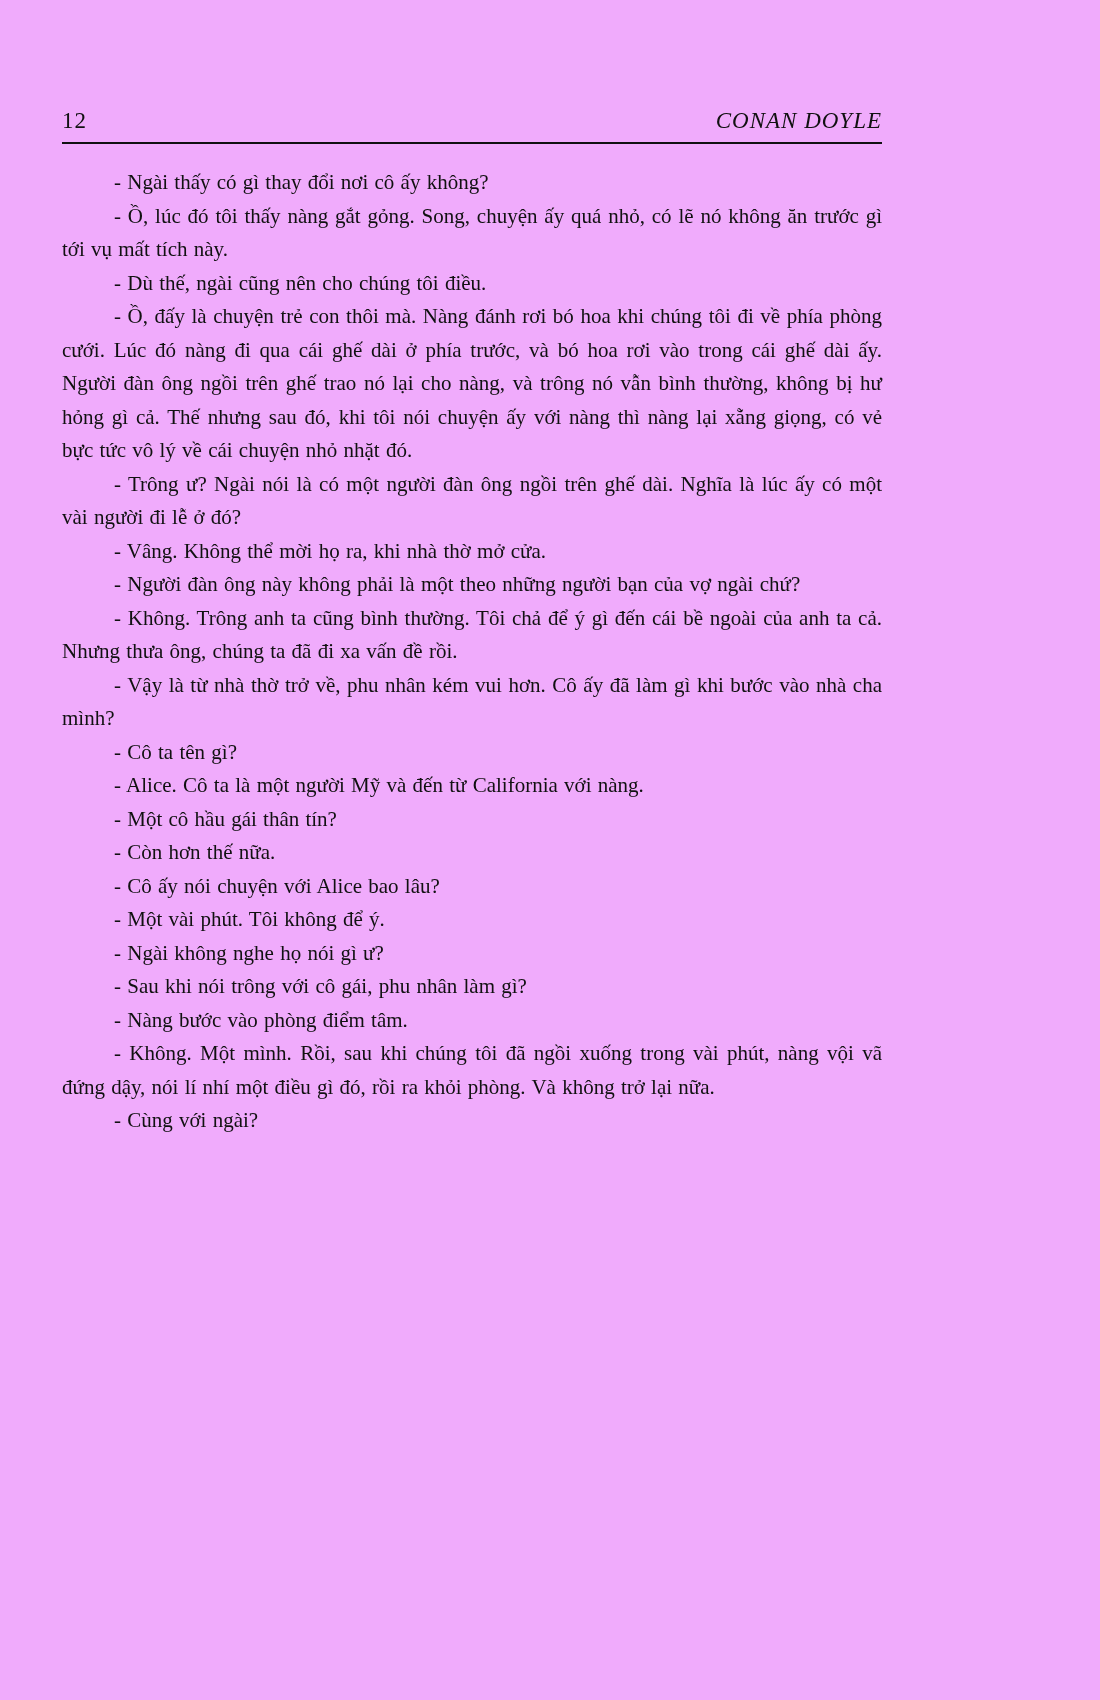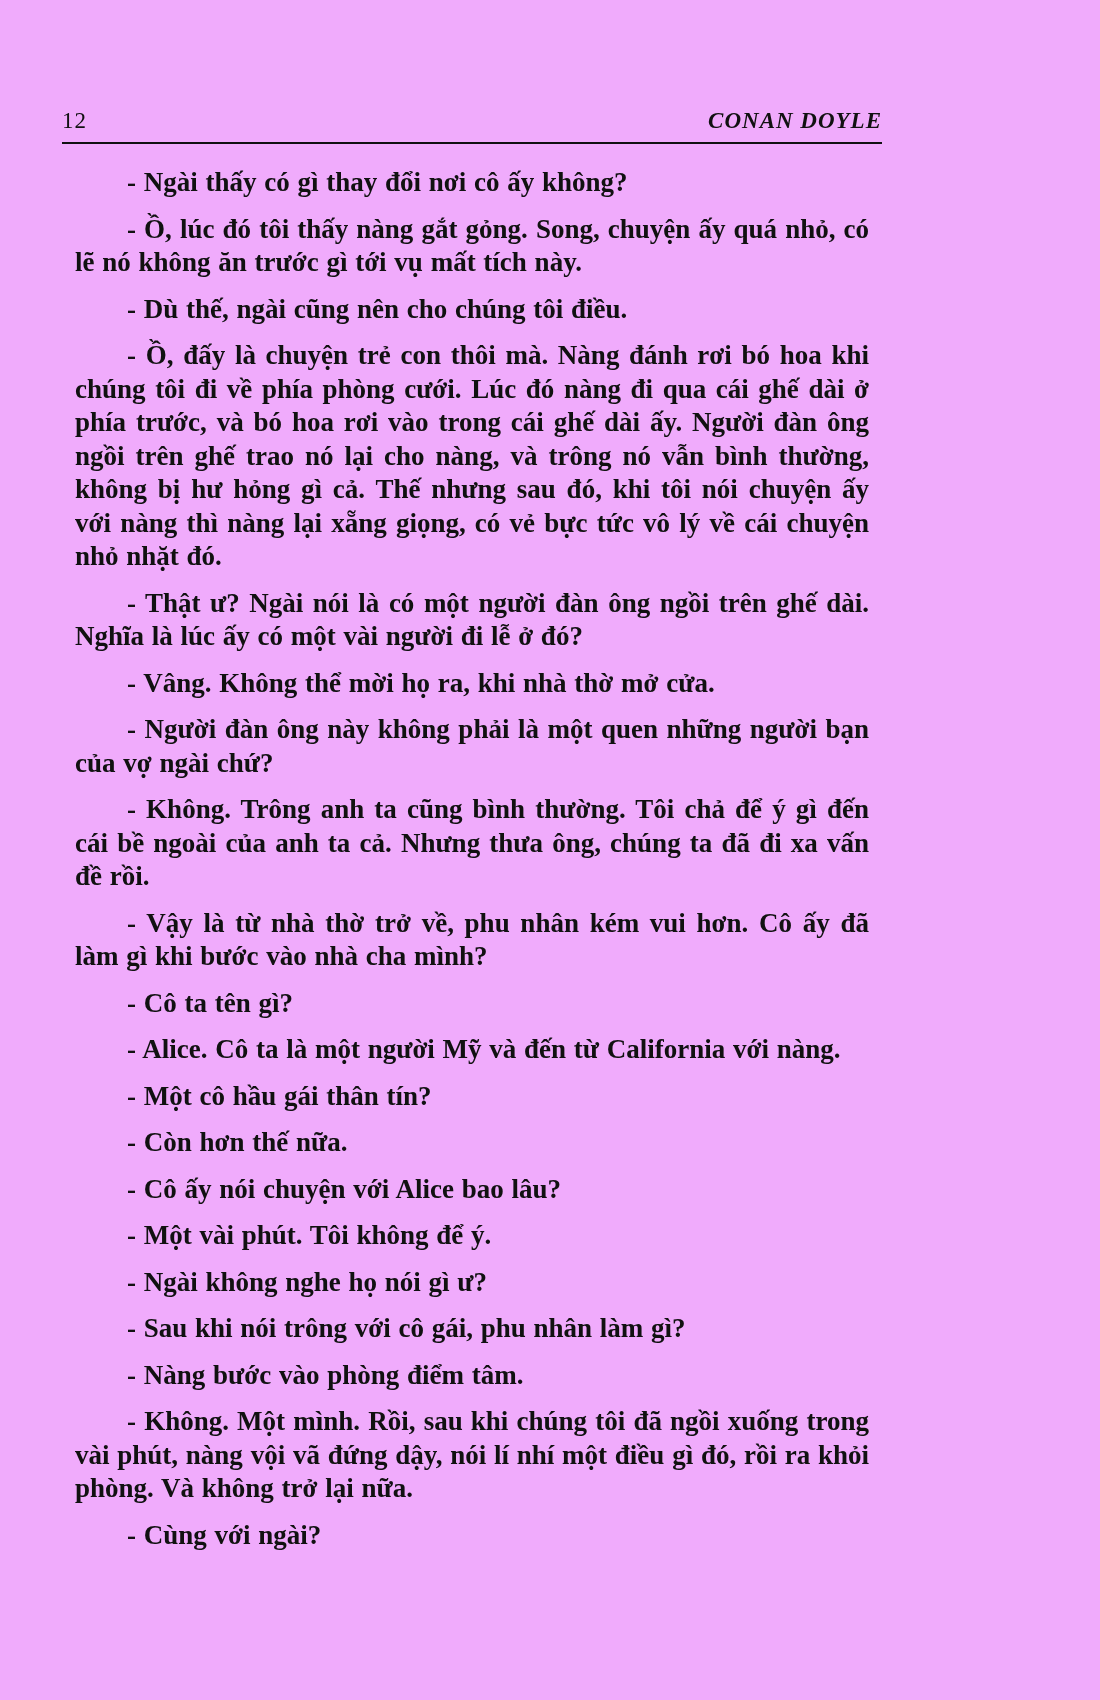--- a/index.html
+++ b/index.html
@@ -31,54 +31,53 @@
     padding-bottom: 8px;
     border-bottom: 2px solid #111111;
     margin-bottom: 22px;
   }
   .page-number {
     font-style: normal;
     font-weight: normal;
     letter-spacing: 1px;
   }
   .running-title {
-    font-weight: bold;
+    font-weight: normal;
     font-style: italic;
     letter-spacing: 1px;
   }
   .body-text p {
-    margin: 13px;
-    font-size: 27px;
+    margin: 0;
+    font-size: 21px;
     line-height: 33.5px;
     text-align: justify;
     text-indent: 52px;
     word-spacing: 1px;
-    font-weight: bold;
   }
 </style>
 </head>
 <body>
 
 <div class="page">
   <div class="page-inner">
 
     <div class="running-head">
       <span class="page-number">12</span>
       <span class="running-title">CONAN DOYLE</span>
     </div>
 
     <div class="body-text" id="body-text">
 
     <p>- Ngài thấy có gì thay đổi nơi cô ấy không?</p>
         <p>- Ồ, lúc đó tôi thấy nàng gắt gỏng. Song, chuyện ấy quá nhỏ, có lẽ nó không ăn trước gì tới vụ mất tích này.</p>
         <p>- Dù thế, ngài cũng nên cho chúng tôi điều.</p>
         <p>- Ồ, đấy là chuyện trẻ con thôi mà. Nàng đánh rơi bó hoa khi chúng tôi đi về phía phòng cưới. Lúc đó nàng đi qua cái ghế dài ở phía trước, và bó hoa rơi vào trong cái ghế dài ấy. Người đàn ông ngồi trên ghế trao nó lại cho nàng, và trông nó vẫn bình thường, không bị hư hỏng gì cả. Thế nhưng sau đó, khi tôi nói chuyện ấy với nàng thì nàng lại xẵng giọng, có vẻ bực tức vô lý về cái chuyện nhỏ nhặt đó.</p>
-        <p>- Thật ư? Ngài nói là có một người đàn ông ngồi trên ghế dài. Nghĩa là lúc ấy có một vài người đi lễ ở đó?</p>
+        <p>- Trông ư? Ngài nói là có một người đàn ông ngồi trên ghế dài. Nghĩa là lúc ấy có một vài người đi lễ ở đó?</p>
         <p>- Vâng. Không thể mời họ ra, khi nhà thờ mở cửa.</p>
-        <p>- Người đàn ông này không phải là một quen những người bạn của vợ ngài chứ?</p>
+        <p>- Người đàn ông này không phải là một theo những người bạn của vợ ngài chứ?</p>
         <p>- Không. Trông anh ta cũng bình thường. Tôi chả để ý gì đến cái bề ngoài của anh ta cả. Nhưng thưa ông, chúng ta đã đi xa vấn đề rồi.</p>
         <p>- Vậy là từ nhà thờ trở về, phu nhân kém vui hơn. Cô ấy đã làm gì khi bước vào nhà cha mình?</p>
         <p>- Cô ta tên gì?</p>
         <p>- Alice. Cô ta là một người Mỹ và đến từ California với nàng.</p>
         <p>- Một cô hầu gái thân tín?</p>
         <p>- Còn hơn thế nữa.</p>
         <p>- Cô ấy nói chuyện với Alice bao lâu?</p>
         <p>- Một vài phút. Tôi không để ý.</p>
         <p>- Ngài không nghe họ nói gì ư?</p>
         <p>- Sau khi nói trông với cô gái, phu nhân làm gì?</p>

